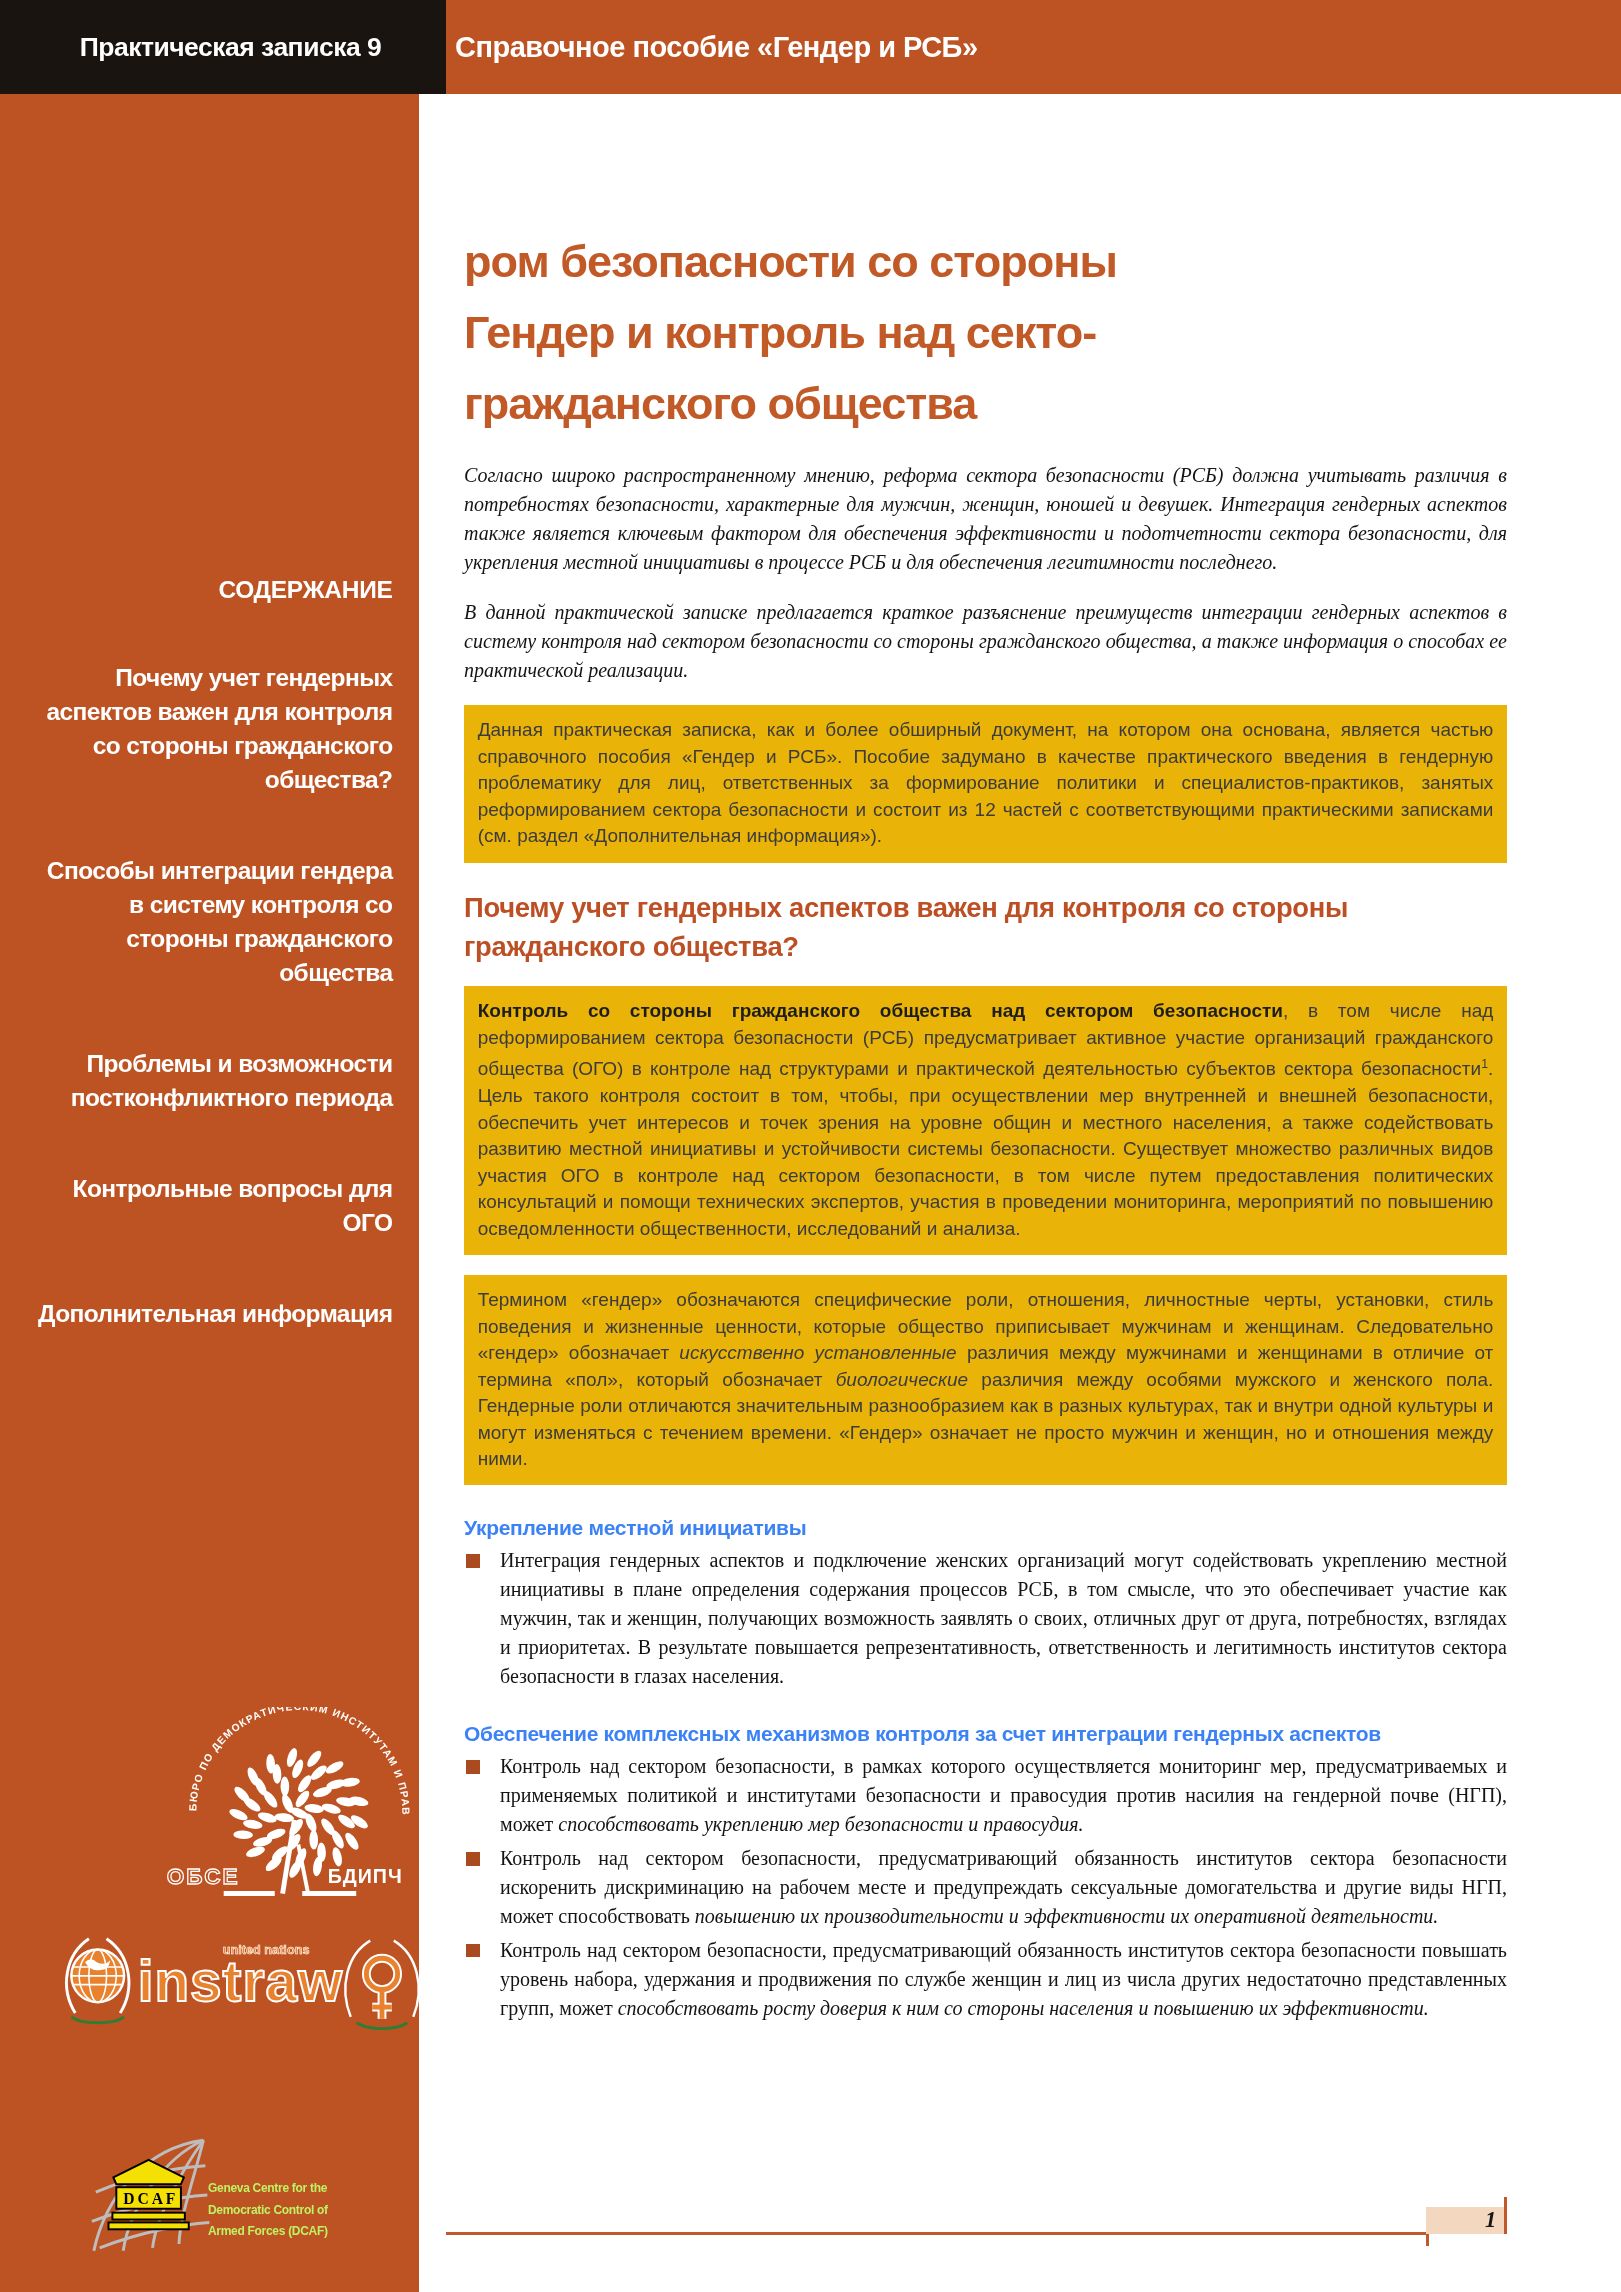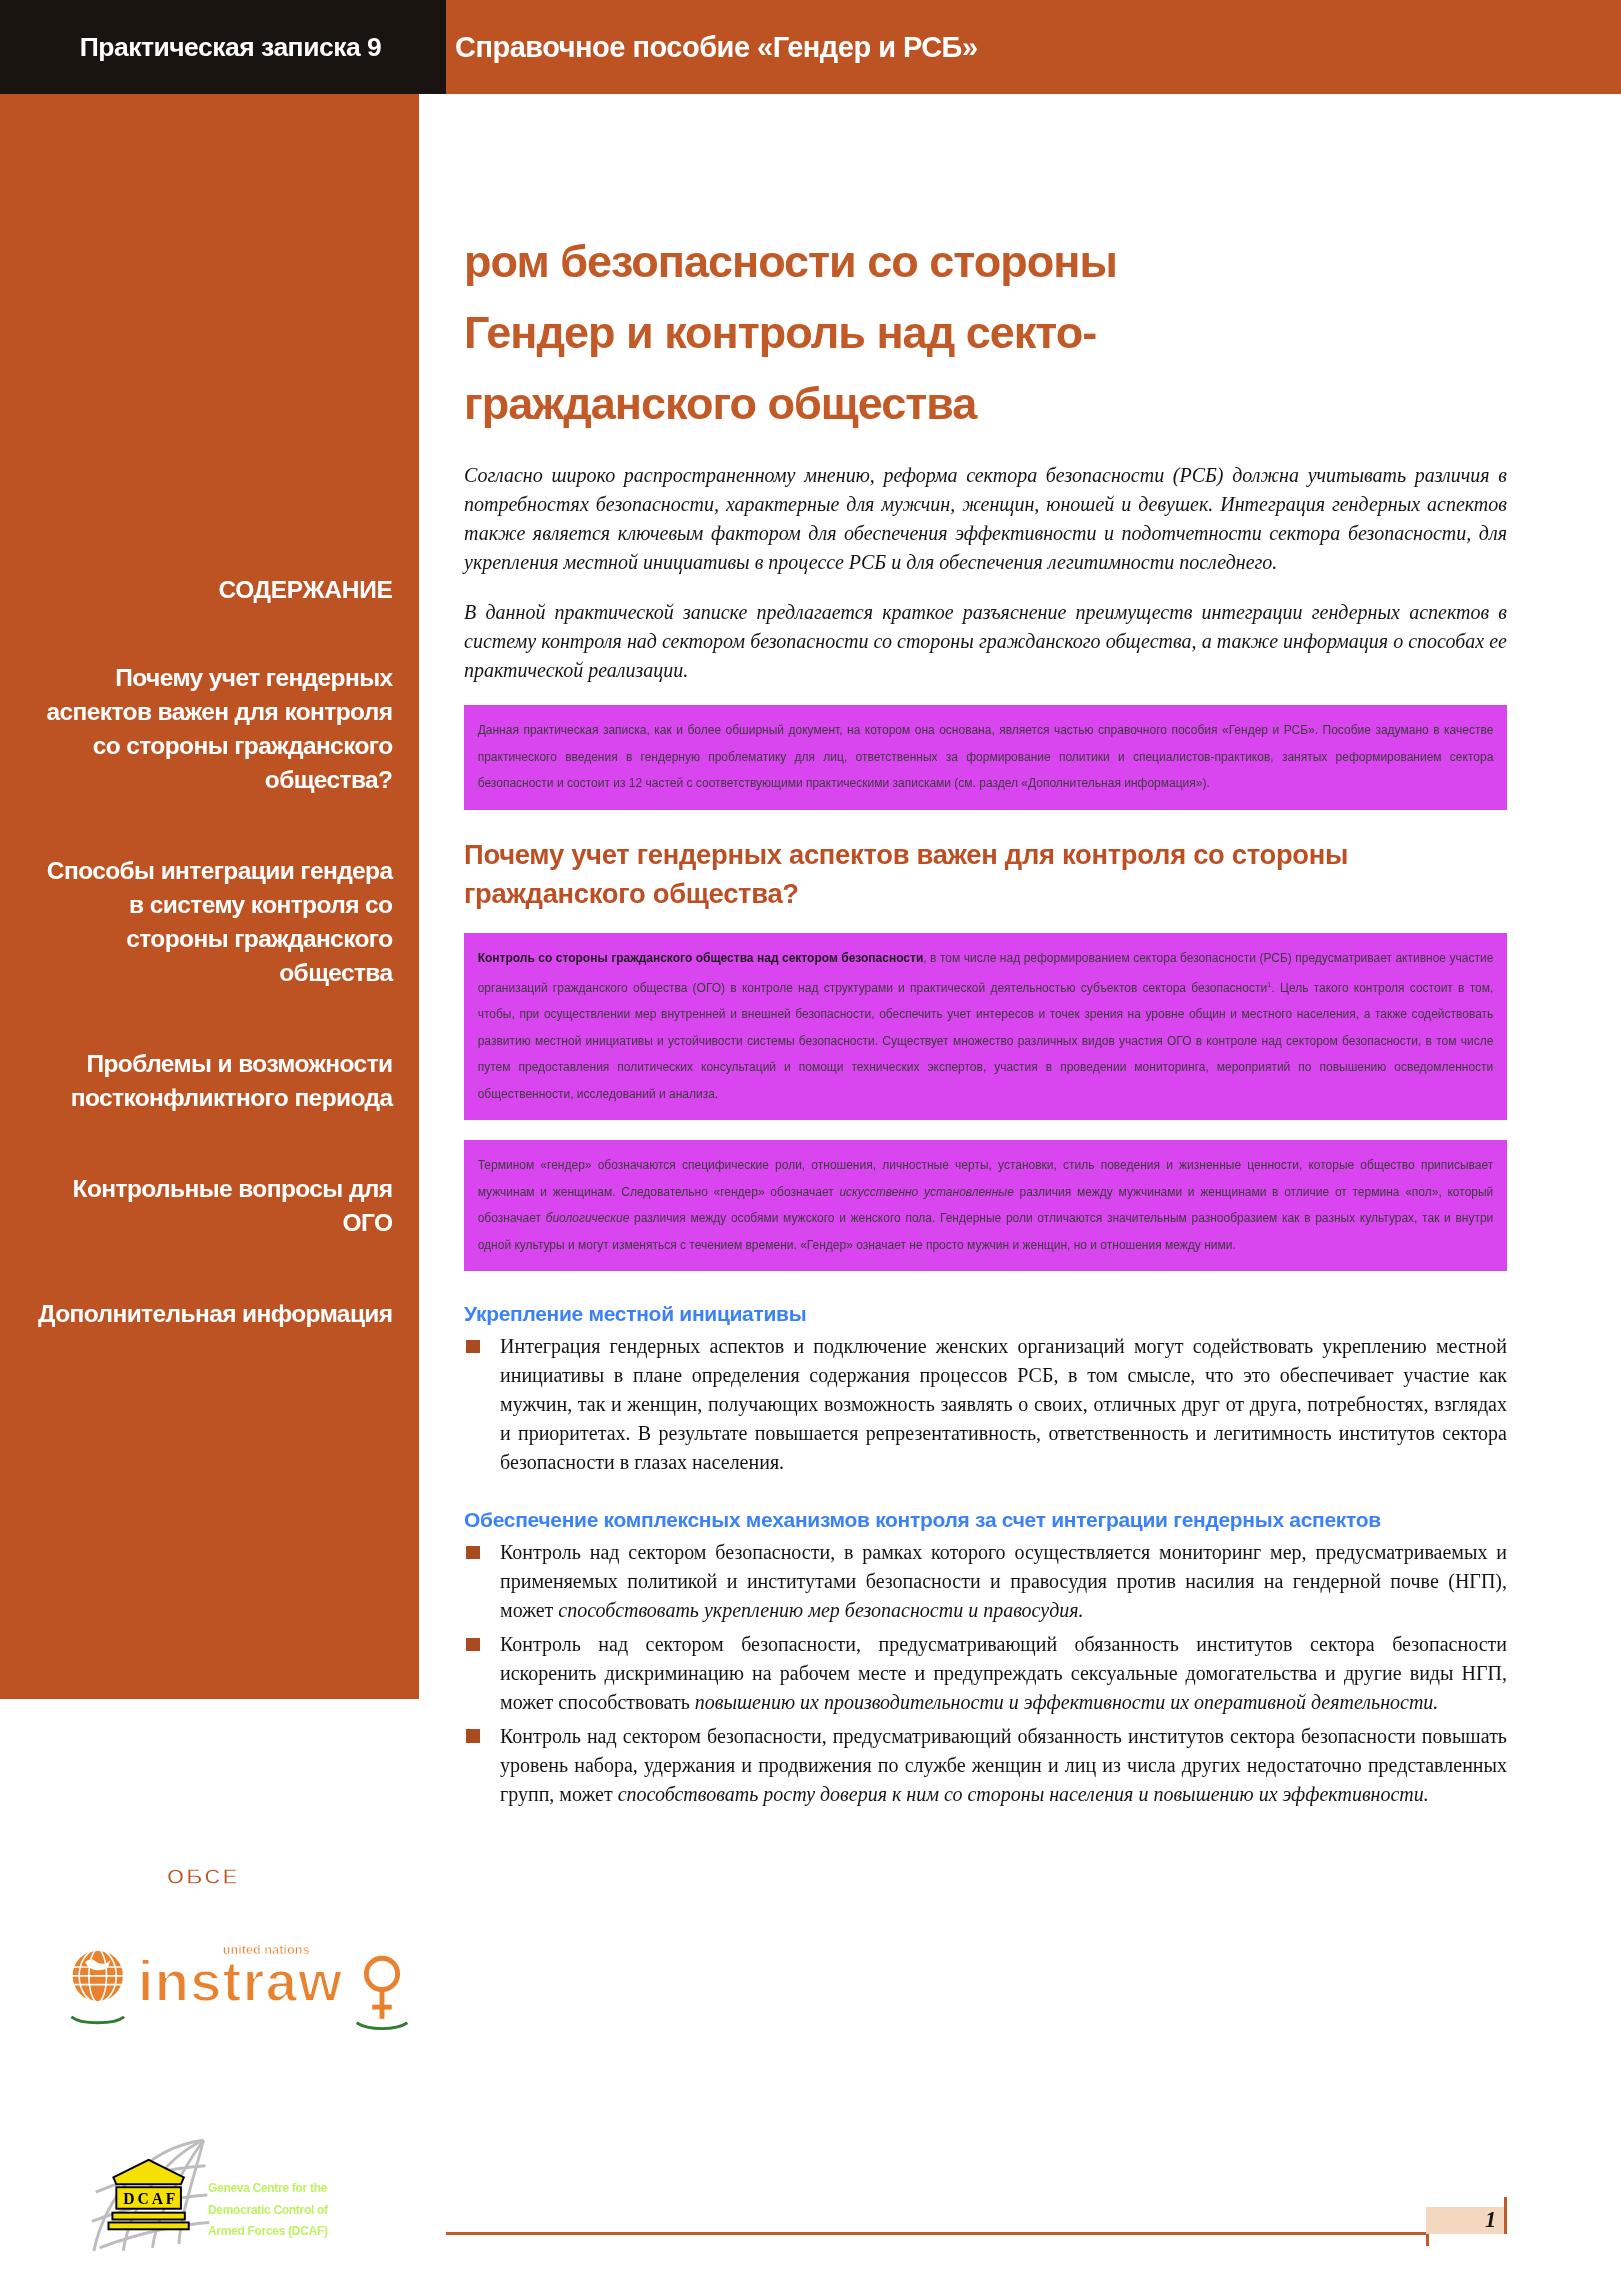--- a/index.html
+++ b/index.html
@@ -8,33 +8,33 @@
 
   
   .black-box { position:absolute; left:0; top:0; width:461px; height:94px; background:#1a1410;
     color:#fff; display:flex; align-items:center; justify-content:center;
     font-weight:bold; font-size:26.5px; letter-spacing:-0.5px; }
   .top-bar { position:absolute; left:446px; top:0; width:1175px; height:94px; background:#bd5322;
     color:#fff; display:flex; align-items:center; padding-left:9px;
     font-weight:bold; font-size:29px; letter-spacing:-0.5px; }
 
   
-  .sidebar { position:absolute; left:0; top:94px; width:419px; height:1605px; background:#bd5322; color:#fff; }
+  .sidebar { position:absolute; left:0; top:94px; width:419px; height:2198px; background:#bd5322; color:#fff; }
   .toc { padding:0 26.5px; text-align:right; }
   .toc-title { margin-top:482px; font-size:24.5px; font-weight:bold; letter-spacing:-0.3px; }
   .toc-item { margin-top:57px; font-size:24.5px; font-weight:bold; line-height:34px; letter-spacing:-0.6px; }
   .toc-item:first-of-type { margin-top:125px; }
   .logo-abs { position:absolute; }
 
   
   .main { position:absolute; left:464px; top:94px; width:1043px; color:#111; }
   .doc-title { margin-top:132px; color:#c25a28; font-weight:bold; font-size:45px; line-height:71px; letter-spacing:-1px; }
   .para { margin-top:21.6px; font-family:"Liberation Serif",serif; font-size:20px; line-height:29px;
     text-align:justify; color:#141414; hyphens:auto;font-style:italic; }
-  .graybox { margin-top:19.6px; background:#d946ef; padding:12.7px 13.7px; font-size:12px; line-height:26.5px;
+  .graybox { margin-top:19.6px; background:#eab308; padding:12.7px 13.7px; font-size:19px; line-height:26.5px;
     color:#3c3c3c; text-align:justify; hyphens:auto; }
   .graybox .lead { font-weight:bold; color:#1d1d1d; }
   .graybox i { font-style:italic; }
   .section-h { margin-top:25.5px; color:#bc4f24; font-weight:bold; font-size:27.4px; line-height:39px; letter-spacing:-0.3px; }
   .sub-h { margin-top:31px; font-size:21px; font-weight:bold; letter-spacing:-0.3px; color:#3b82f6; }
   ul.bullets { margin-top:5.9px; list-style:none; }
   ul.bullets li { position:relative; padding-left:36px; margin-top:4.9px; font-family:"Liberation Serif",serif;
     font-size:20px; line-height:29px; text-align:justify; color:#141414; hyphens:auto; }
   ul.bullets li::before { content:""; position:absolute; left:2px; top:7.8px; width:13.7px; height:13.7px; background:#a94b1e; }
   ul.bullets li i { font-style:italic; }

